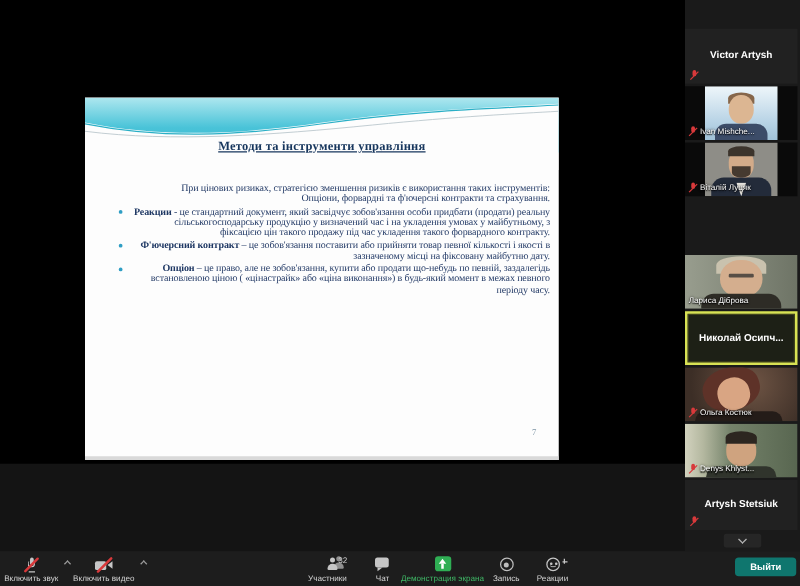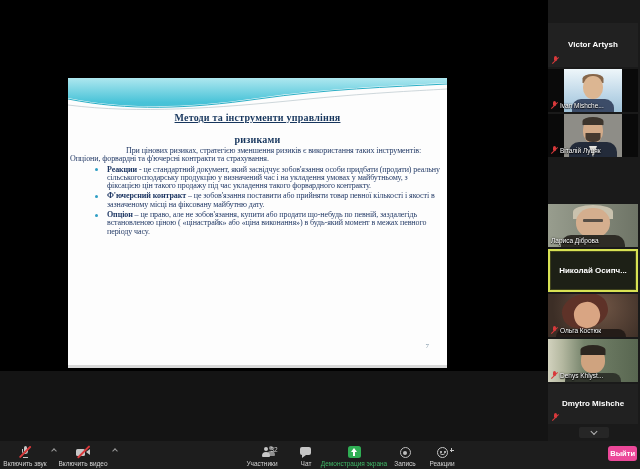--- a/index.html
+++ b/index.html
@@ -13,21 +13,21 @@
 
   
   .slide { position:absolute; left:68px; top:78px; width:379px; height:290px; background:#fdfdfd;
            font-family:"Liberation Serif","DejaVu Serif",serif; color:#233a66; overflow:hidden; }
   .slide-bottom-strip { position:absolute; left:0; bottom:0; width:100%; height:3px; background:#d9d9d9; }
   .wave { position:absolute; left:0; top:0; }
   .slide-title { position:absolute; left:0; width:100%; text-align:center; font-weight:bold;
                  color:#17365d; font-size:10px; letter-spacing:.2px; }
   .t1 { top:34px;text-decoration:underline; } .t2 { top:56px; }
   .slide-body { position:absolute; left:2px; right:7px; top:69px; font-size:8px; line-height:8.3px;
-                color:#233a66; letter-spacing:-0.1px; }
+                color:#233a66; letter-spacing:-0.1px;text-align:right; }
   .intro { text-indent:56px; margin-bottom:2px; }
   .bullets { list-style:none; padding-left:37px; }
   .bullets li { position:relative; margin-bottom:2px; }
   .bullets li::before { content:''; position:absolute; left:-12px; top:2.5px; width:3px; height:3px;
                         border-radius:50%; background:#2f9ec4; }
   .term { font-weight:bold; color:#1f3864; }
   .page-num { position:absolute; right:18px; bottom:18px; font-size:7px; color:#7b93a4; }
 
   
   .sidebar { position:absolute; left:548px; top:0; width:92px; height:441px; background:#1a1a1a; }
@@ -144,23 +144,23 @@
   .i-rec::before { content:''; position:absolute; left:50%; top:50%; transform:translate(-50%,-50%);
                    width:4px; height:4px; border-radius:50%; background:#bdbdbd; }
   .i-react { width:11px; height:11px; border:1px solid #c6c6c6; border-radius:50%; }
   .i-react::before { content:''; position:absolute; left:2.5px; top:3px; width:1.5px; height:1.5px;
                      border-radius:50%; background:#c6c6c6; box-shadow:4px 0 0 #c6c6c6; }
   .i-react::after { content:''; position:absolute; left:2.5px; bottom:2px; width:5px; height:2.5px;
                     border-bottom:1px solid #c6c6c6; border-radius:0 0 4px 4px; }
   .react-plus { position:absolute; left:12px; top:0; width:4px; height:4px; }
   .react-plus::before { content:''; position:absolute; left:0; top:1.5px; width:4px; height:1px; background:#c6c6c6; }
   .react-plus::after { content:''; position:absolute; left:1.5px; top:0; width:1px; height:4px; background:#c6c6c6; }
-  .leave-btn { position:absolute; right:3px; top:5px; background:#ec4899; color:#fff; border:none;
+  .leave-btn { position:absolute; right:3px; top:5px; background:#0f766e; color:#fff; border:none;
                font-family:"Liberation Sans",sans-serif; font-size:7.5px; font-weight:bold;
-               padding:3px 2px; border-radius:3px; }
+               padding:3px 12px; border-radius:3px; }
 </style>
 </head>
 <body>
 
 <div id="app">
 
   <div class="stage">
     <div class="stage-black"></div>
 
     <div class="slide">
@@ -171,21 +171,20 @@
             <stop offset="0.55" stop-color="#49c3d8"></stop>
             <stop offset="1" stop-color="#3db9cf"></stop>
           </linearGradient>
         </defs>
         <rect x="0" y="0" width="379" height="44" fill="url(#tealgrad)"></rect>
         <path d="M0,20 C60,32 120,30 190,20 C260,10 320,8 379,5 L379,58 L0,58 Z" fill="#fdfdfd"></path>
         <path d="M0,21 C60,33 120,31 190,21 C260,11 320,9 379,6" fill="none" stroke="#2aafc6" stroke-width="1"></path>
         <path d="M0,27 C70,36 150,30 230,22 C300,15 345,13 379,11" fill="none" stroke="#b9c6cc" stroke-width="0.7"></path>
       </svg>
       <div class="slide-title t1">Методи та інструменти управління</div>
-      <div class="slide-title t2">ризиками</div>
       <div class="slide-body">
         <p class="intro">При цінових ризиках, стратегією зменшення ризиків є використання таких інструментів: Опціони, форвардні та ф'ючерсні контракти та страхування.</p>
         <ul class="bullets">
           <li><span class="term">Реакции</span><span> - </span><span>це стандартний документ, який засвідчує зобов'язання особи придбати (продати) реальну сільськогосподарську продукцію у визначений час і на укладення умовах у майбутньому, з фіксацією цін такого продажу під час укладення такого форвардного контракту.</span></li>
           <li><span class="term">Ф'ючерсний контракт</span><span> – </span><span>це зобов'язання поставити або прийняти товар певної кількості і якості в зазначеному місці на фіксовану майбутню дату.</span></li>
           <li><span class="term">Опціон</span><span> – </span><span>це право, але не зобов'язання, купити або продати що-небудь по певній, заздалегідь встановленою ціною ( «цінастрайк» або «ціна виконання») в будь-який момент в межах певного періоду часу.</span></li>
         </ul>
       </div>
       <div class="page-num">7</div>
       <div class="slide-bottom-strip"></div>
@@ -260,21 +259,21 @@
         <div class="fig hair"></div>
         <div class="fig torso"></div>
       </div>
       <div class="vname">
         <span class="mic-s"></span>
         <span>Denys Khlyst...</span>
       </div>
     </div>
 
     <div class="tile" style="top:384px;height:40px;">
-      <div class="cname">Dmytro Mishche</div>
+      <div class="cname">Artysh Stetsiuk</div>
       <span class="mic-s mic-corner"></span>
     </div>
 
     <div class="gallery-collapse">
       <span class="chev-down"></span>
     </div>
   </div>
 
   <div class="toolbar">
 

